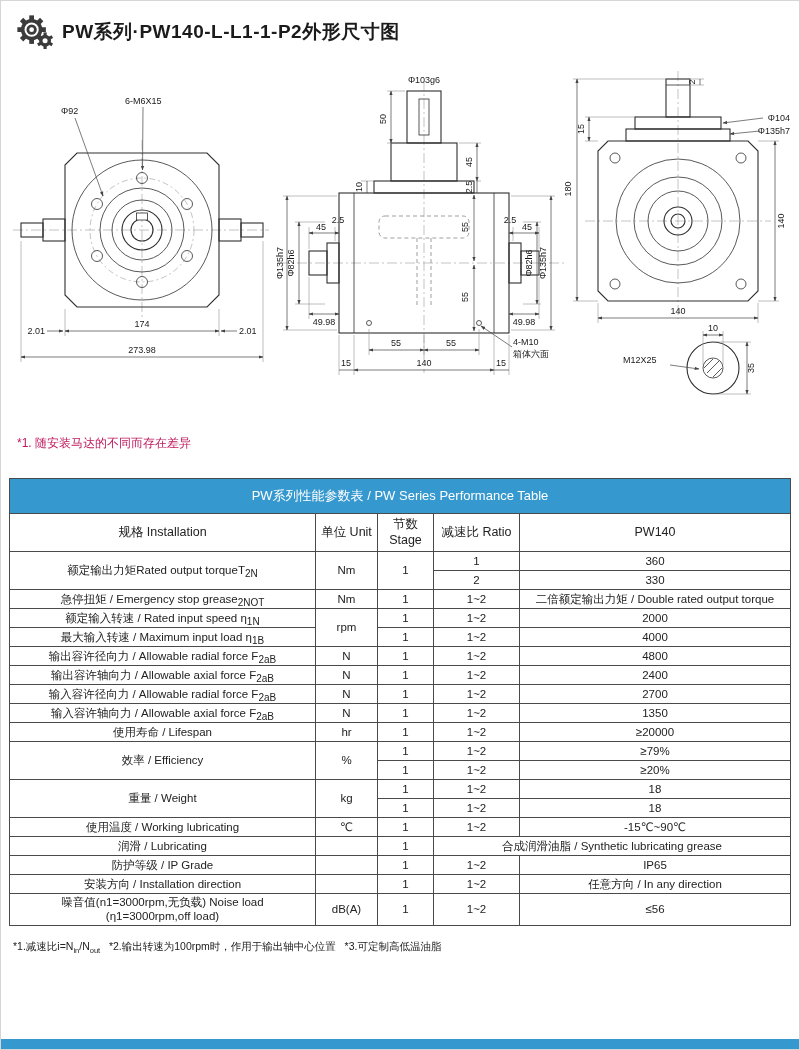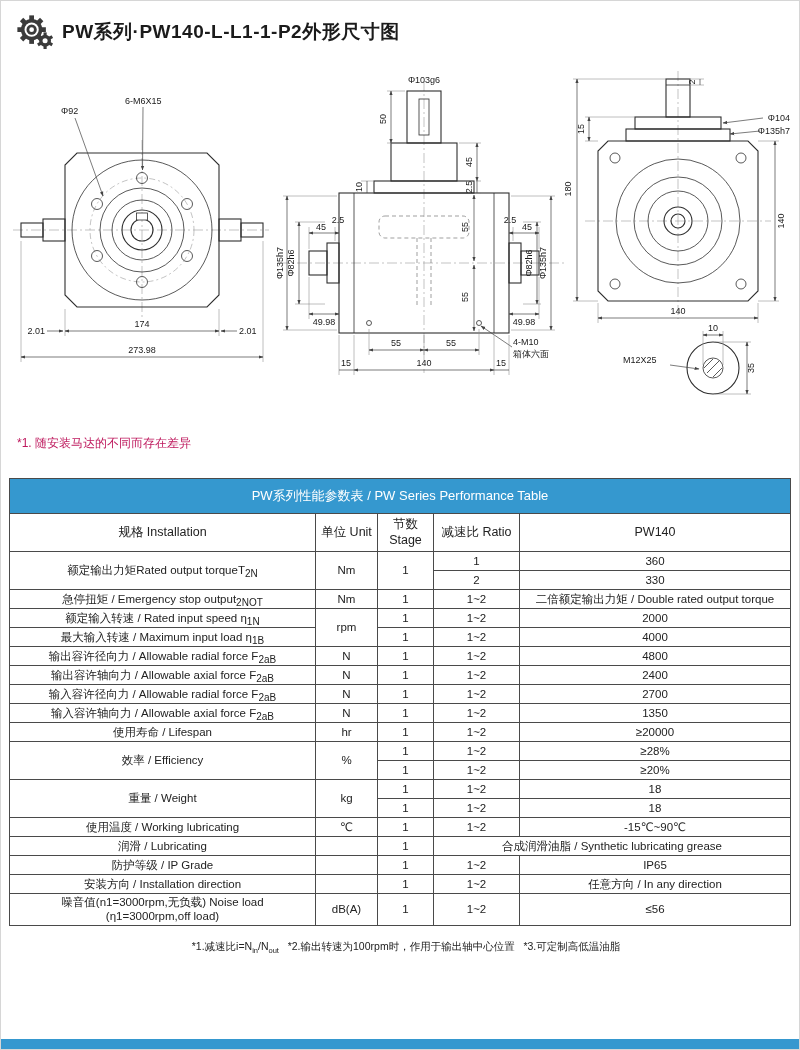--- a/index.html
+++ b/index.html
@@ -30,21 +30,21 @@
 
   .tbl-wrap { margin:26px 8px 0; }
   .tbl-title { background:var(--accent); color:#fff; font-size:13px; text-align:center;
                padding:8px 0; border:1px solid #4a4a4a; border-bottom:none; }
   table.perf { width:100%; border-collapse:collapse; table-layout:fixed; }
   .perf th,.perf td { border:1px solid #4a4a4a; text-align:center; font-size:11.5px; color:#222;
                padding:1px 3px; height:19px; line-height:1.25; font-weight:normal;
                overflow:hidden; white-space:nowrap; }
   .perf thead th { height:38px; font-size:12.5px; white-space:normal; }
   sub { font-size:10px; line-height:0; }
-  .footer-note { font-size:10.5px; margin:14px 0 12px 12px; color:#222;text-align:center; }
+  .footer-note { font-size:10.5px; margin:14px 0 12px 12px; color:#222; }
   .footer-note sub { font-size:7.5px; }
   .bottom-bar { position:absolute; left:0; right:0; bottom:0; height:10px; background:var(--accent); }
 </style>
 </head>
 <body>
 
 <div class="page">
 
   <header class="header">
     <svg class="gear-icon" viewBox="0 0 48 48">
@@ -315,21 +315,21 @@
             <td rowspan="2"><span>Nm</span></td>
             <td rowspan="2"><span>1</span></td>
             <td><span>1</span></td>
             <td><span>360</span></td>
           </tr>
           <tr>
             <td><span>2</span></td>
             <td><span>330</span></td>
           </tr>
           <tr>
-            <td><span>急停扭矩 / Emergency stop output</span><sub>2NOT</sub></td>
+            <td><span>急停扭矩 / Emergency stop grease</span><sub>2NOT</sub></td>
             <td><span>Nm</span></td>
             <td><span>1</span></td>
             <td><span>1~2</span></td>
             <td><span>二倍额定输出力矩 / Double rated output torque</span></td>
           </tr>
           <tr>
             <td><span>额定输入转速 / Rated input speed η</span><sub>1N</sub></td>
             <td rowspan="2"><span>rpm</span></td>
             <td><span>1</span></td>
             <td><span>1~2</span></td>
@@ -374,21 +374,21 @@
             <td><span>hr</span></td>
             <td><span>1</span></td>
             <td><span>1~2</span></td>
             <td><span>≥20000</span></td>
           </tr>
           <tr>
             <td rowspan="2"><span>效率 / Efficiency</span></td>
             <td rowspan="2"><span>%</span></td>
             <td><span>1</span></td>
             <td><span>1~2</span></td>
-            <td><span>≥28%</span></td>
+            <td><span>≥79%</span></td>
           </tr>
           <tr>
             <td><span>1</span></td>
             <td><span>1~2</span></td>
             <td><span>≥20%</span></td>
           </tr>
           <tr>
             <td rowspan="2"><span>重量 / Weight</span></td>
             <td rowspan="2"><span>kg</span></td>
             <td><span>1</span></td>

